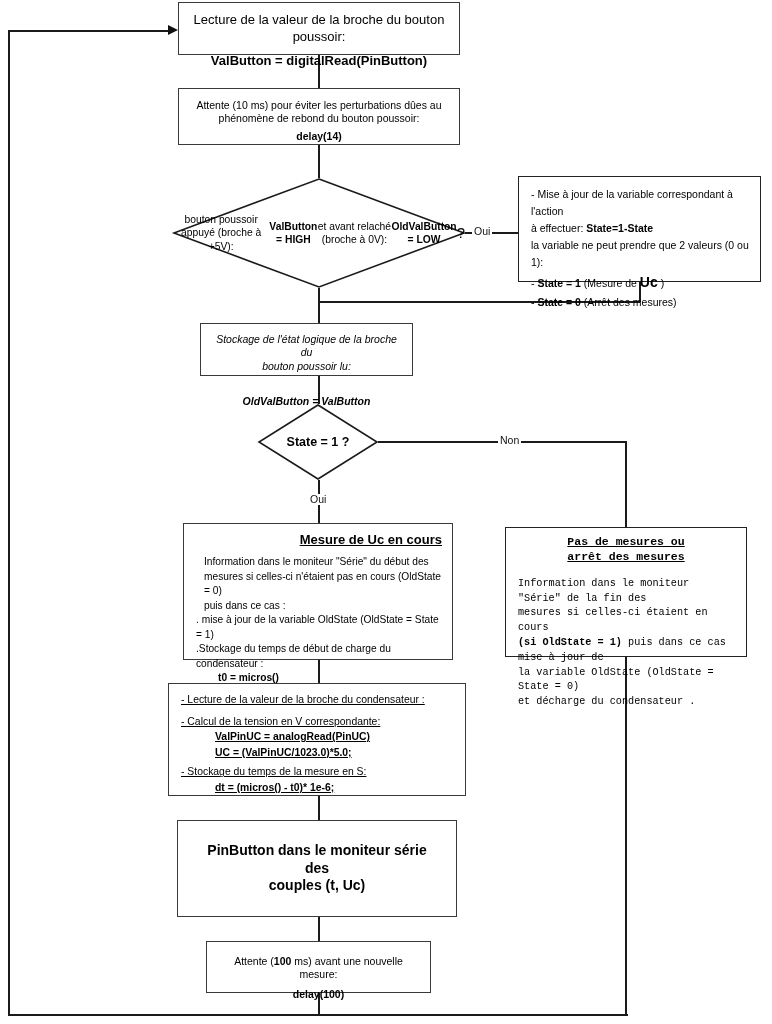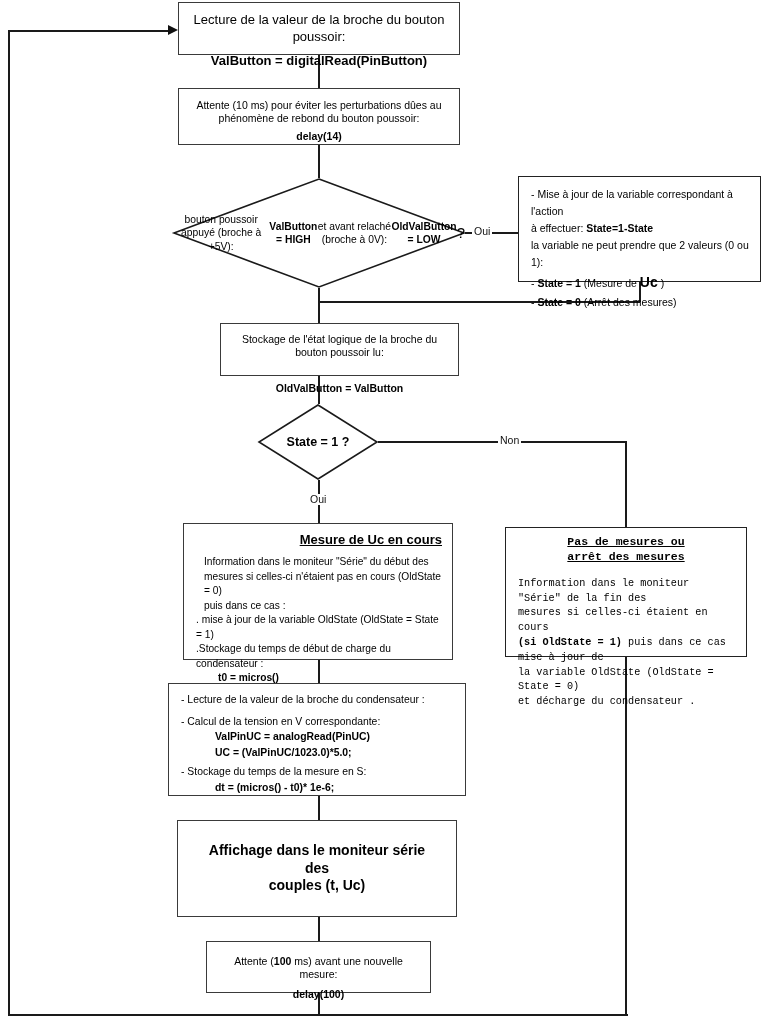--- a/index.html
+++ b/index.html
@@ -85,21 +85,21 @@
     line-height: 1;
   }
 
   
   .t-read        { font-size: 13px; padding: 9px 10px 0 10px; }
   .t-delay       { font-size: 10.5px; padding: 10px 12px 0 12px; }
   .t-state-upd   { font-size: 10.5px; text-align: left; padding: 9px 10px 0 12px; line-height: 1.62; }
   .t-store       { font-size: 10.5px; padding: 9px 10px 0 10px; }
   .t-measure     { font-size: 10.2px; text-align: left; padding: 7px 10px 0 12px; line-height: 1.42; }
   .t-nomeasure   { font-size: 10.2px; text-align: left; padding: 7px 12px 0 12px; line-height: 1.45; font-family: Liberation Mono, monospace; }
-  .t-calc        { font-size: 10.4px; text-align: left; padding: 8px 10px 0 12px; line-height: 1.5; }
+  .t-calc        { font-size: 10.4px; text-align: left; padding: 8px 10px 0 12px; line-height: 1.5; text-decoration: underline; }
   .t-display     { font-size: 14px; font-weight: bold; display: flex; align-items: center; justify-content: center; padding: 0 18px; }
   .t-wait        { font-size: 10.5px; padding: 13px 10px 0 10px; }
   .uc-big { font-size: 14px; font-weight: bold; }
   .ttl {
     display: block;
     text-align: right;
     font-weight: bold;
     font-size: 13px;
     text-decoration: underline;
     margin-bottom: 6px;
@@ -181,21 +181,21 @@
   </div>
 
   <div class="node thin t-state-upd" style="left:518px; top:176px; width:243px; height:106px;">
     <span class="line-a">- Mise à jour de la variable correspondant à l'action</span>
     <span class="line-a"><span>à effectuer: </span><span class="b">State=1-State</span></span>
     <span class="line-a">la variable ne peut prendre que 2 valeurs (0 ou 1):</span>
     <span class="line-a"><span>- </span><span class="b">State = 1</span><span> (Mesure de </span><span class="uc-big">Uc</span><span> )</span></span>
     <span class="line-a"><span>- </span><span class="b">State = 0</span><span> (Arrêt des mesures)</span></span>
   </div>
 
-  <div class="node t-store" style="left:220px; top:323px; width:239px; height:53px;">
+  <div class="node t-store" style="left:200px; top:323px; width:213px; height:53px;font-style:italic;">
     <span class="line-a">Stockage de l'état logique de la broche du</span>
     <span class="line-a">bouton poussoir lu:</span>
     <span class="line-a b" style="margin-top:22px;">OldValButton = ValButton</span>
   </div>
 
   <div class="diamond-wrap" style="left:258px; top:404px; width:120px; height:76px;">
     <svg width="120" height="76" viewBox="0 0 120 76">
       <polygon points="60,1 119,38 60,75 1,38" fill="#ffffff" stroke="#1a1a1a" stroke-width="1.6"></polygon>
     </svg>
     <div class="diamond-text">
@@ -229,21 +229,21 @@
     <span class="line-a">- Lecture de la valeur de la broche du  condensateur :</span>
     <span class="line-a" style="margin-top:6px;">- Calcul de la tension en V correspondante:</span>
     <span class="line-a b" style="padding-left:34px;">ValPinUC = analogRead(PinUC)</span>
     <span class="line-a b" style="padding-left:34px;">UC = (ValPinUC/1023.0)*5.0;</span>
     <span class="line-a" style="margin-top:4px;">-  Stockage du temps de la mesure en S:</span>
     <span class="line-a b" style="padding-left:34px;">dt =  (micros() - t0)* 1e-6;</span>
   </div>
 
   <div class="node t-display" style="left:177px; top:820px; width:280px; height:97px;">
     <div>
-      <span class="line-a">Affichage dans le moniteur série des</span>
+      <span class="line-a">PinButton dans le moniteur série des</span>
       <span class="line-a">couples (t, Uc)</span>
     </div>
   </div>
 
   <div class="node t-wait" style="left:206px; top:941px; width:225px; height:52px;">
     <span class="line-a"><span>Attente (</span><span class="b">100</span><span> ms) avant une nouvelle mesure:</span></span>
     <span class="line-a b" style="margin-top:6px;">delay(100)</span>
   </div>
 
 </div>

